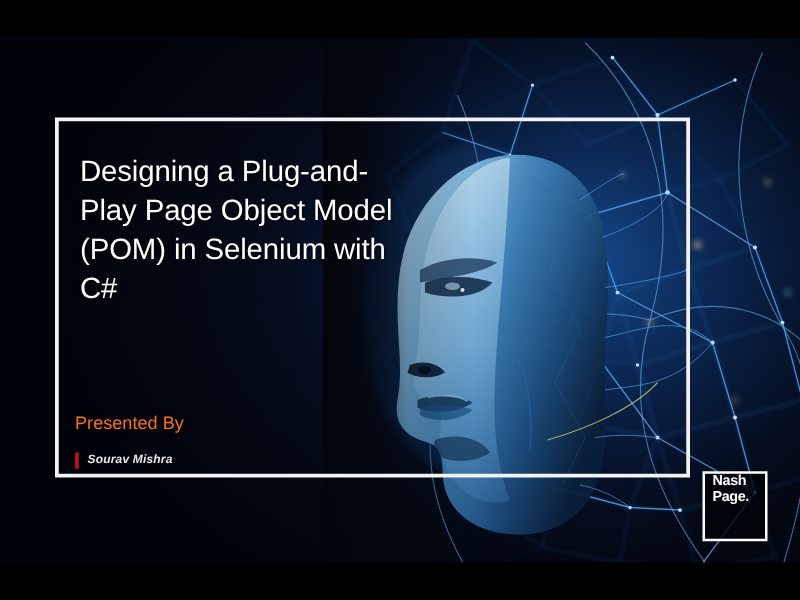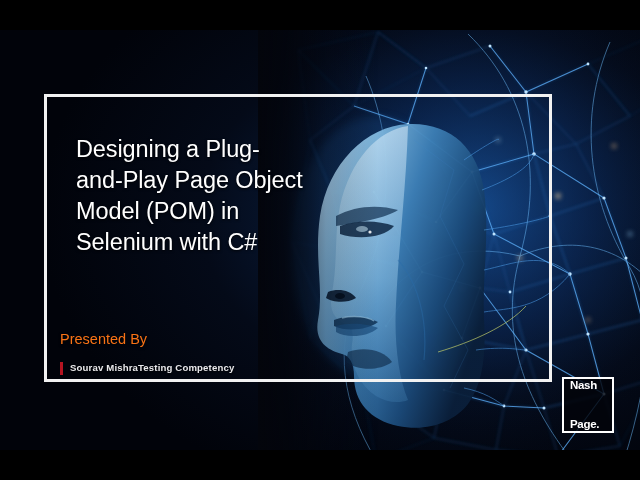--- a/index.html
+++ b/index.html
@@ -82,21 +82,21 @@
     top: 88px;
     width: 260px;
     z-index: 12;
   }
   #slide-title {
     color: #ffffff;
     font-size: 23.5px;
     line-height: 31px;
     font-weight: 400;
     letter-spacing: -0.1px;
-    margin: 16px;
+    margin: 4px;
     text-shadow: 0 1px 3px rgba(0,0,0,.9);
   }
 
   #presented-block {
     position: absolute;
     left: 60px;
     top: 300px;
     z-index: 12;
   }
   #presented-by-label {
@@ -112,21 +112,23 @@
     align-items: stretch;
   }
   #presenter-accent-bar {
     width: 3px;
     background: #b51421;
     flex: 0 0 3px;
     margin-right: 7px;
   }
   #presenter-lines {
     display: flex;
+    flex-direction: column;
     justify-content: center;
+    font-style: italic;
   }
   .presenter-line {
     color: #e9e9ec;
     font-size: 9.6px;
     line-height: 12.6px;
     font-weight: 600;
     letter-spacing: .15px;
     white-space: nowrap;
     text-shadow: 0 1px 2px rgba(0,0,0,.9);
   }
@@ -137,23 +139,22 @@
     left: 562px;
     top: 347px;
     width: 52px;
     height: 56px;
     border: 2px solid #ffffff;
     box-sizing: border-box;
     background: rgba(2,4,10,.82);
     z-index: 14;
     display: flex;
     flex-direction: column;
-    justify-content: space-between;
+    justify-content: flex-start;
     padding-left: 6px;
-    gap: 20px;
   }
   .brand-line {
     color: #ffffff;
     font-size: 11.5px;
     line-height: 13px;
     font-weight: 700;
     letter-spacing: -0.3px;
   }
 
   
@@ -385,21 +386,20 @@
     <div id="text-col">
       <h1 id="slide-title">Designing a Plug-and-Play Page Object Model (POM) in Selenium with C#</h1>
     </div>
 
     <div id="presented-block">
       <div id="presented-by-label">Presented By</div>
       <div id="presenter-row">
         <div id="presenter-accent-bar"></div>
         <div id="presenter-lines">
           <div class="presenter-line">Sourav Mishra</div>
-          <div class="presenter-line">Testing Competency</div>
         </div>
       </div>
     </div>
 
     <div id="brand-logo">
       <div class="brand-line">Nash</div>
       <div class="brand-line">Page.</div>
     </div>
 
   </div>

